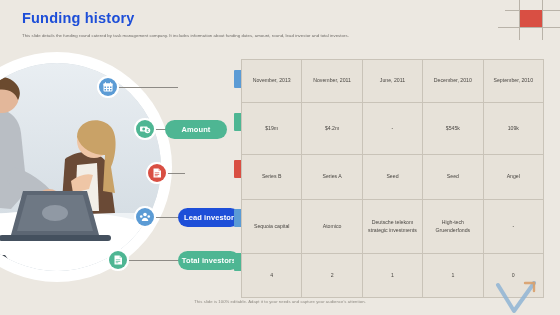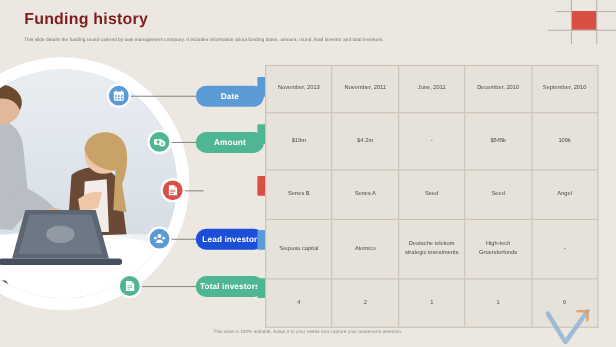--- a/index.html
+++ b/index.html
@@ -15,21 +15,21 @@
   
   .deco-line-h1{position:absolute;left:505px;top:10px;width:55px;height:1px;background:#b9b3a9;}
   .deco-line-h2{position:absolute;left:498px;top:27px;width:62px;height:1px;background:#b9b3a9;}
   .deco-line-v1{position:absolute;left:519px;top:0px;width:1px;height:40px;background:#b9b3a9;}
   .deco-line-v2{position:absolute;left:542px;top:0px;width:1px;height:40px;background:#b9b3a9;}
   .deco-red{position:absolute;left:520px;top:10px;width:22px;height:17px;background:#d94f43;}
 
   
   .title{
     position:absolute;left:22px;top:10px;
-    font-size:14.5px;font-weight:bold;color:#7f1d1d;letter-spacing:.2px;
+    font-size:14.5px;font-weight:bold;color:#1d4ed8;letter-spacing:.2px;
   }
   .subtitle{
     position:absolute;left:22px;top:33px;width:430px;
     font-size:4.3px;color:#6d6a66;line-height:1.4;letter-spacing:.05px;
   }
 
   
   .circle-wrap{
     position:absolute;left:-58px;top:52px;
     width:230px;height:230px;border-radius:50%;
@@ -177,37 +177,34 @@
       <rect x="5" y="11" width="3" height="3" fill="#5b9bd5"></rect>
       <rect x="10.5" y="11" width="3" height="3" fill="#5b9bd5"></rect>
       <rect x="16" y="11" width="3" height="3" fill="#5b9bd5"></rect>
       <rect x="5" y="16" width="3" height="3" fill="#5b9bd5"></rect>
       <rect x="10.5" y="16" width="3" height="3" fill="#5b9bd5"></rect>
       <rect x="16" y="16" width="3" height="3" fill="#5b9bd5"></rect>
       <rect x="6" y="2" width="2" height="5" rx="1" fill="#ffffff"></rect>
       <rect x="16" y="2" width="2" height="5" rx="1" fill="#ffffff"></rect>
     </svg>
   </div>
-  <div class="pill" style="left:178px;top:78px;width:62px;background:#5b9bd5;">
-    <span>Date</span>
-  </div>
   <div class="tab" style="top:70px;height:18px;background:#5b9bd5;"></div>
 
   <div class="conn" style="left:155px;top:129px;width:30px;"></div>
   <div class="bubble" style="left:134px;top:118px;">
     <span class="ring"></span>
     <span class="disc" style="background:#4eb693;"></span>
     <svg width="12" height="12" viewBox="0 0 24 24">
       <rect x="2" y="7" width="15" height="10" rx="1.5" fill="#ffffff"></rect>
       <circle cx="9.5" cy="12" r="3" fill="#4eb693"></circle>
       <circle cx="17" cy="15" r="5.5" fill="#ffffff"></circle>
       <text x="17" y="18" font-size="8" font-family="Liberation Sans, sans-serif" font-weight="bold" fill="#4eb693" text-anchor="middle">$</text>
     </svg>
   </div>
-  <div class="pill" style="left:178px;top:120px;width:62px;background:#4eb693;">
+  <div class="pill" style="left:165px;top:120px;width:62px;background:#4eb693;">
     <span>Amount</span>
   </div>
   <div class="tab" style="top:113px;height:18px;background:#4eb693;"></div>
 
   <div class="conn" style="left:167px;top:173px;width:18px;"></div>
   <div class="bubble" style="left:146px;top:162px;">
     <span class="ring"></span>
     <span class="disc" style="background:#d94f43;"></span>
     <svg width="12" height="12" viewBox="0 0 24 24">
       <path d="M5 3 h10 l5 5 v13 H5 Z" fill="#ffffff"></path>

